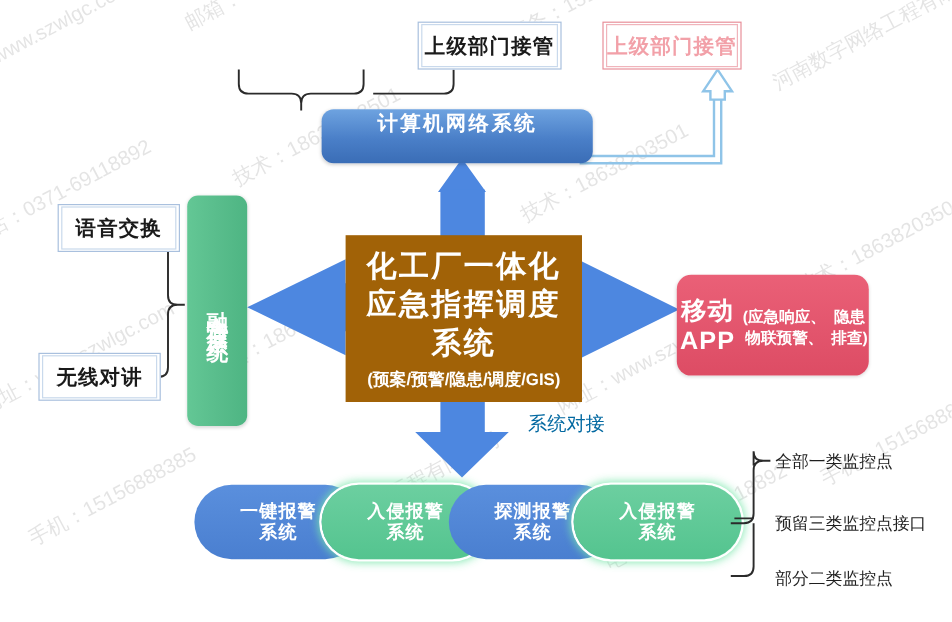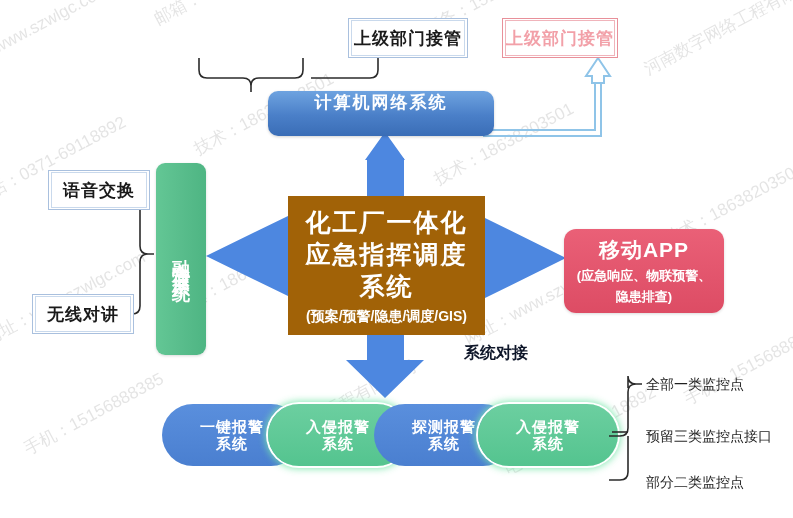--- a/index.html
+++ b/index.html
@@ -82,21 +82,21 @@
   }
   .greenvert .vtext{
     color:#ffffff;font-size:18px;font-weight:bold;
     writing-mode:vertical-rl;letter-spacing:5px;line-height:1;
   }
 
   
   .appbox{
     background:linear-gradient(180deg,#ea6077 0%,#e2546c 60%,#dd4c64 100%);
     border-radius:12px;
-    display:flex;flex-direction:column;align-items:center;justify-content:center;
+    display:flex;flex-direction:row;align-items:center;justify-content:center;
     color:#ffffff;text-align:center;
     box-shadow:0 1px 3px rgba(0,0,0,0.15);
   }
   .appbox .t{font-size:21px;font-weight:bold;letter-spacing:1px;}
   .appbox .s{font-size:13px;font-weight:bold;line-height:1.35;margin-top:3px;}
 
   
   .pill{
     position:absolute;z-index:12;border-radius:999px;
     display:flex;align-items:center;justify-content:center;
@@ -105,21 +105,21 @@
   }
   .pill.blue{background:linear-gradient(180deg,#5a8fdd 0%,#4a7fd0 100%);}
   .pill.green{
     background:linear-gradient(180deg,#6ccfa0 0%,#54c48f 100%);
     box-shadow:0 0 0 2px #ffffff, 0 0 7px 3px rgba(120,230,170,0.85);
   }
   .pill .ptxt{padding:0 4px;}
 
   
   .lbl{position:absolute;z-index:14;font-size:14px;color:#1f1f1f;white-space:nowrap;}
-  .lbl.red{color:#0f172a;font-size:16px;font-weight:bold;margin-left:24px;}
+  .lbl.red{color:#0369a1;font-size:16px;font-weight:normal;}
 
   svg.overlay{position:absolute;left:0;top:0;width:793px;height:518px;z-index:8;}
   svg.overlay-top{position:absolute;left:0;top:0;width:793px;height:518px;z-index:13;pointer-events:none;}
 </style>
 </head>
 <body>
 
 <div id="canvas">
 
   <div class="wm-layer">

